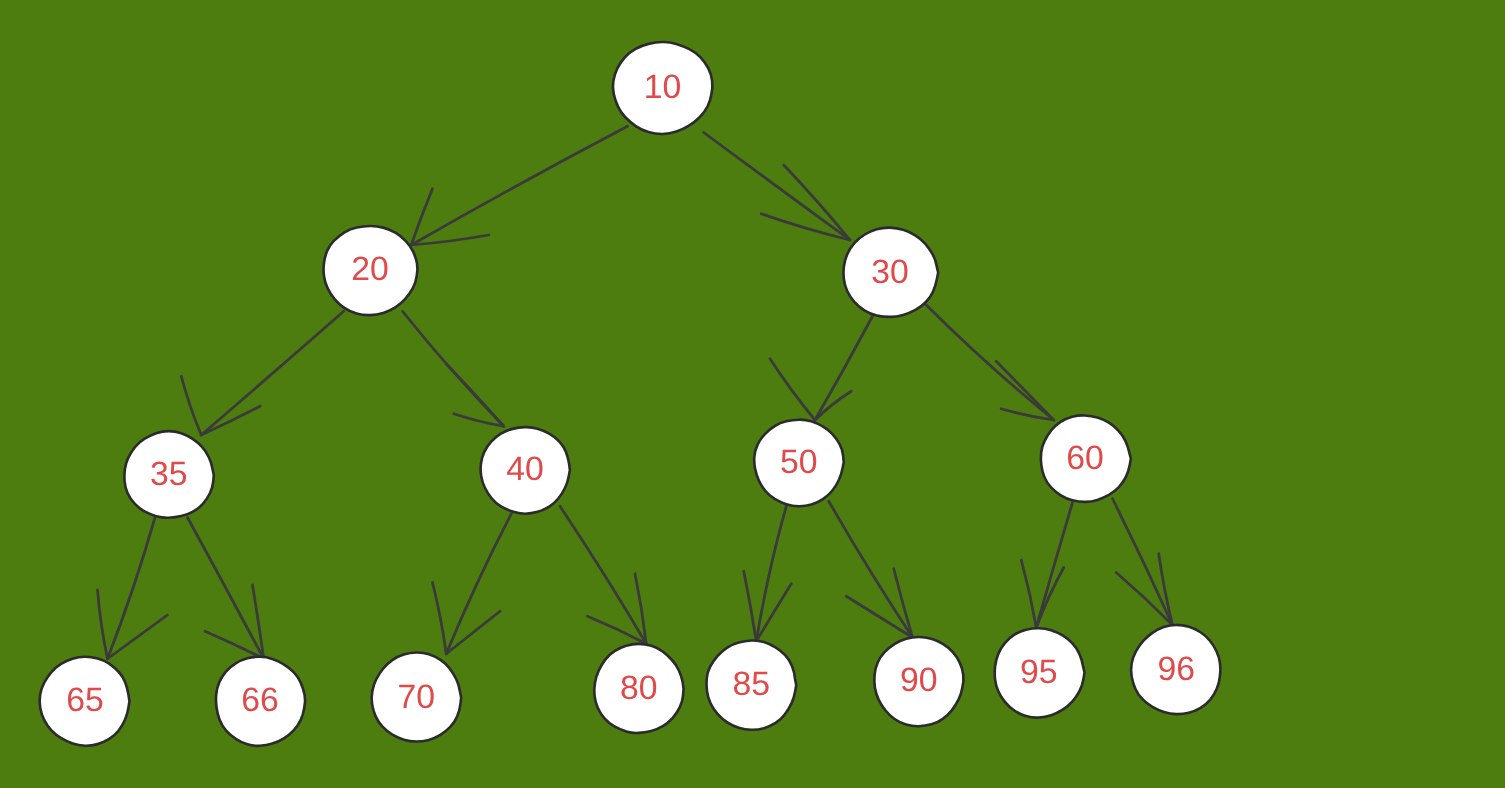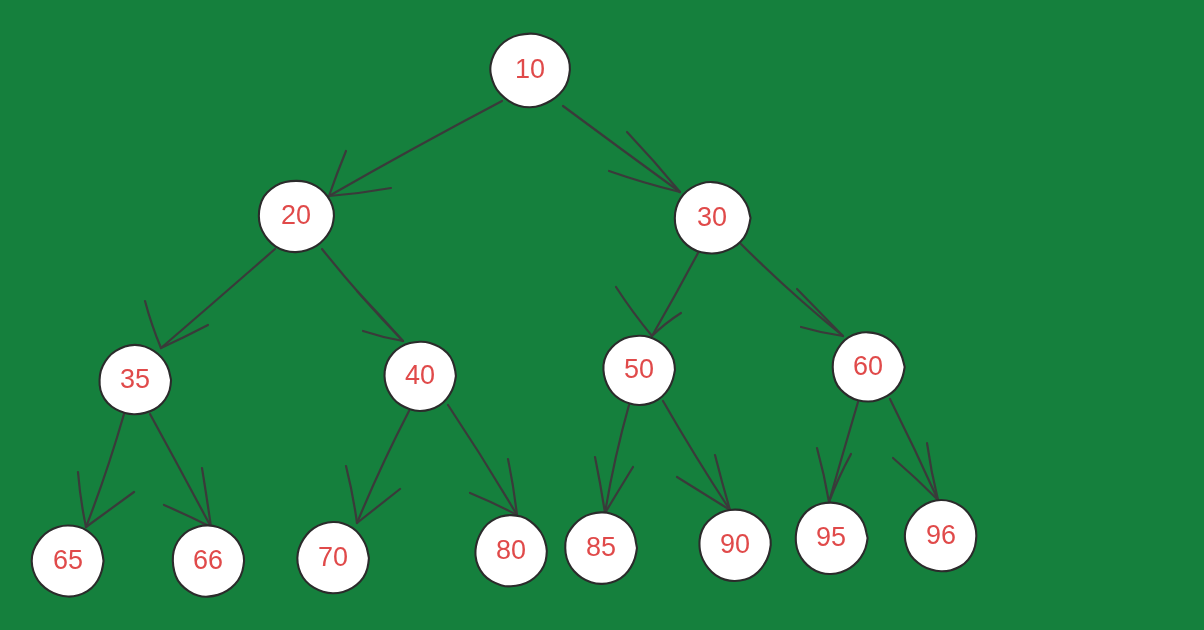--- a/index.html
+++ b/index.html
@@ -10,21 +10,21 @@
   body {
     font-family: "Liberation Sans", sans-serif;
     width: 1204px;
     height: 630px;
     overflow: hidden;
   }
   #tree-canvas {
     position: relative;
     width: 1204px;
     height: 630px;
-    background: #15803d;
+    background: #4d7c0f;
   }
   #tree-svg {
     position: absolute;
     top: 0;
     left: 0;
     width: 1204px;
     height: 630px;
   }
   .node-label {
     font-family: "Liberation Sans", sans-serif;

